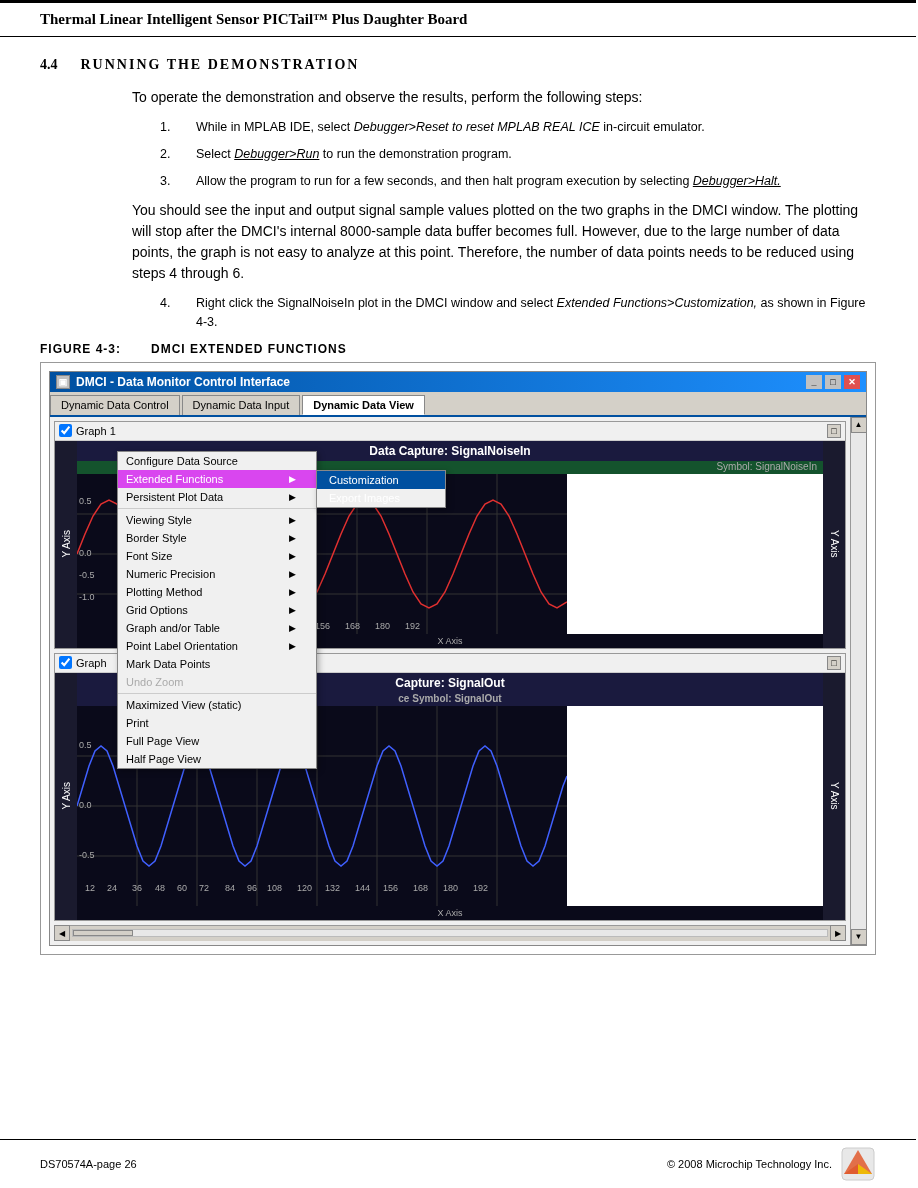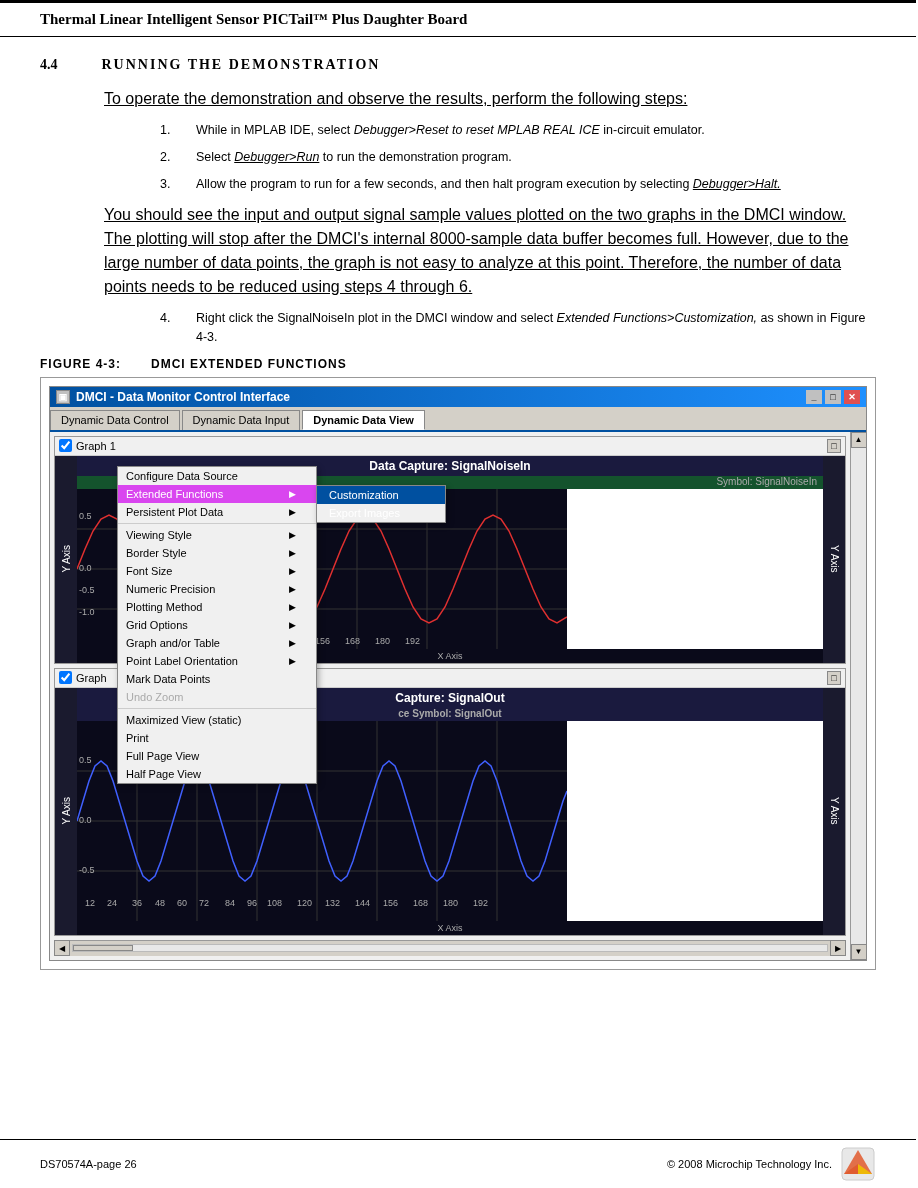--- a/index.html
+++ b/index.html
@@ -53,44 +53,43 @@
     }
 
     
     .main-content {
       padding: 20px 40px 60px 40px;
     }
 
     
     .section-heading {
       display: flex;
-      gap: 44px;
+      gap: 23px;
       margin-bottom: 14px;
       align-items: flex-start;
     }
     .section-num {
       font-size: 14px;
       font-weight: bold;
       font-family: 'Times New Roman', serif;
     }
     .section-title {
       font-size: 14px;
       font-weight: bold;
       font-family: 'Times New Roman', serif;
       letter-spacing: 2px;
       text-transform: uppercase;
     }
 
     
     .body-text {
-      margin-left: 64px;
+      margin-left: 92px;
       margin-bottom: 10px;
-      font-size: 16px;
+      font-size: 14px;
       line-height: 1.5;
-      text-decoration: underline;
     }
 
     
     .numbered-list {
       margin-left: 120px;
       margin-bottom: 10px;
     }
     .list-item {
       display: flex;
       gap: 16px;

